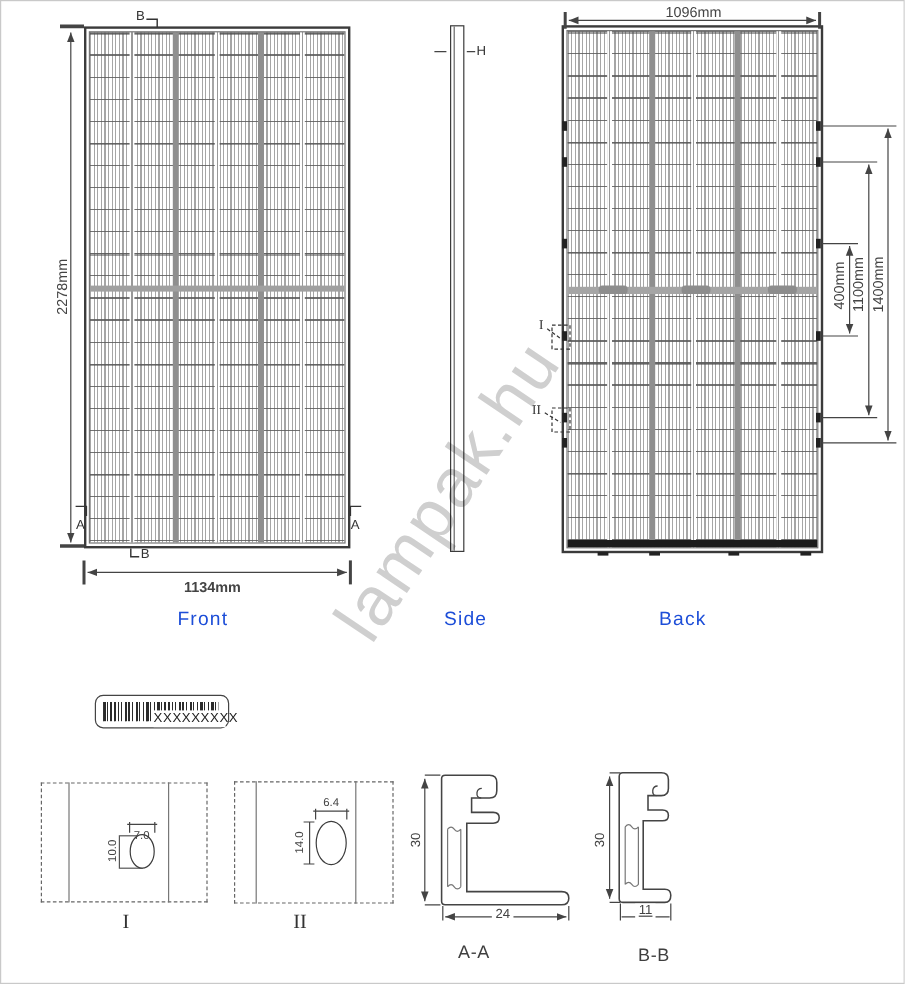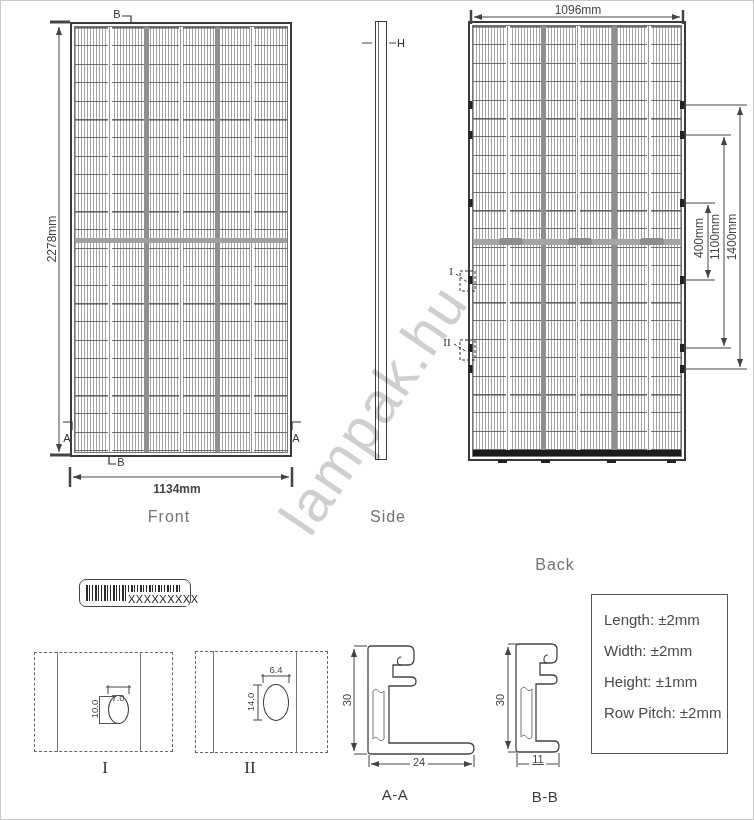--- a/index.html
+++ b/index.html
@@ -1,20 +1,20 @@
 <!DOCTYPE html>
 <html><head>
 <meta charset="utf-8">
 <style>
   html,body{margin:0;padding:0;background:#fff;}
   #canvas{position:relative;width:754px;height:820px;background:#fff;border:1px solid #c9c9c9;box-sizing:border-box;
           font-family:"Liberation Sans",sans-serif;color:#444;overflow:hidden;}
   .t{position:absolute;white-space:nowrap;transform:translate(-50%,-50%);font-size:12px;color:#444;z-index:3;}
   .rot{transform:translate(-50%,-50%) rotate(-90deg);}
-  .viewlab{font-size:16px;color:#737373;letter-spacing:1px;}
+  .viewlab{font-size:16px;color:#1d4ed8;letter-spacing:1px;}
   .seclab{font-size:15px;color:#3f3f3f;letter-spacing:.5px;}
   .serif{font-family:"Liberation Serif",serif;font-size:17px;color:#333;}
   .small{font-size:9.5px;color:#444;}
   .mk{font-size:11px;color:#333;}
   .mkserif{font-family:"Liberation Serif",serif;font-size:11px;color:#333;}
   .wbg{background:#fff;padding:0 3px;font-size:11px;}
   .panel{position:absolute;border:2px solid #3b3b3b;background:#fff;box-sizing:border-box;z-index:1;}
   .cells{position:absolute;inset:2px;border:1px solid #777;
      background-image:
        repeating-linear-gradient(to bottom,rgba(90,90,90,.85) 0 1px,transparent 1px 18.4px),
@@ -86,26 +86,20 @@
   <div class="vline" style="left:56px;top:651px;height:100px;"></div>
   <div class="vline" style="left:139px;top:651px;height:100px;"></div>
   <div class="slotrect" style="left:98px;top:695px;width:20px;height:28px;"></div>
   <div class="slot" style="left:107px;top:694px;width:21px;height:29px;"></div>
 
   <div class="dashbox" style="left:194px;top:650px;width:133px;height:102px;"></div>
   <div class="vline" style="left:212px;top:650px;height:102px;"></div>
   <div class="vline" style="left:295px;top:650px;height:102px;"></div>
   <div class="slot" style="left:262px;top:683px;width:26px;height:37px;"></div>
 
-  <div id="tolbox">
-    <div>Length: ±2mm</div>
-    <div>Width: ±2mm</div>
-    <div>Height: ±1mm</div>
-    <div>Row Pitch: ±2mm</div>
-  </div>
 
   <svg id="svg-overlay" width="754" height="820">
     <defs>
       <marker id="ar" viewBox="0 0 10 10" refX="9" refY="5" markerWidth="9" markerHeight="9" orient="auto-start-reverse">
         <path d="M0,1.5 L9,5 L0,8.5 z" fill="#444"></path>
       </marker>
     </defs>
 
     <g stroke="#444" stroke-width="1">
       <line x1="58" y1="26" x2="58" y2="451" marker-start="url(#ar)" marker-end="url(#ar)"></line>
@@ -232,21 +226,21 @@
 
   <span class="t mk" style="left:400px;top:42px;">H</span>
   <span class="t viewlab" style="left:374px;top:516px;margin-left:13px;">Side</span>
 
   <span class="t" style="left:577px;top:9px;">1096mm</span>
   <span class="t rot" style="left:698px;top:237px;">400mm</span>
   <span class="t rot" style="left:714px;top:236px;">1100mm</span>
   <span class="t rot" style="left:731px;top:236px;">1400mm</span>
   <span class="t mkserif" style="left:450px;top:270px;">I</span>
   <span class="t mkserif" style="left:446px;top:341px;">II</span>
-  <span class="t viewlab" style="left:554px;top:516px;margin-top:48px;">Back</span>
+  <span class="t viewlab" style="left:568px;top:516px;">Back</span>
 
   <span class="t small" style="left:117px;top:696px;">7.0</span>
   <span class="t small rot" style="left:93px;top:708px;">10.0</span>
   <span class="t serif" style="left:104px;top:767px;">I</span>
 
   <span class="t small" style="left:275px;top:668px;">6.4</span>
   <span class="t small rot" style="left:249px;top:701px;">14.0</span>
   <span class="t serif" style="left:249px;top:767px;">II</span>
 
   <span class="t rot" style="left:346px;top:699px;font-size:11px;">30</span>

